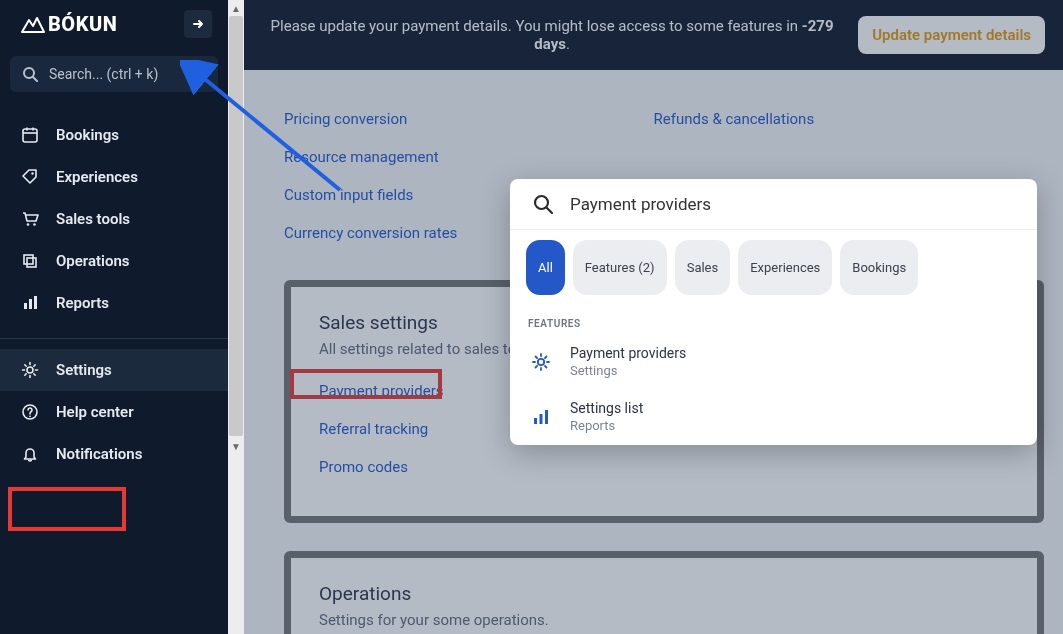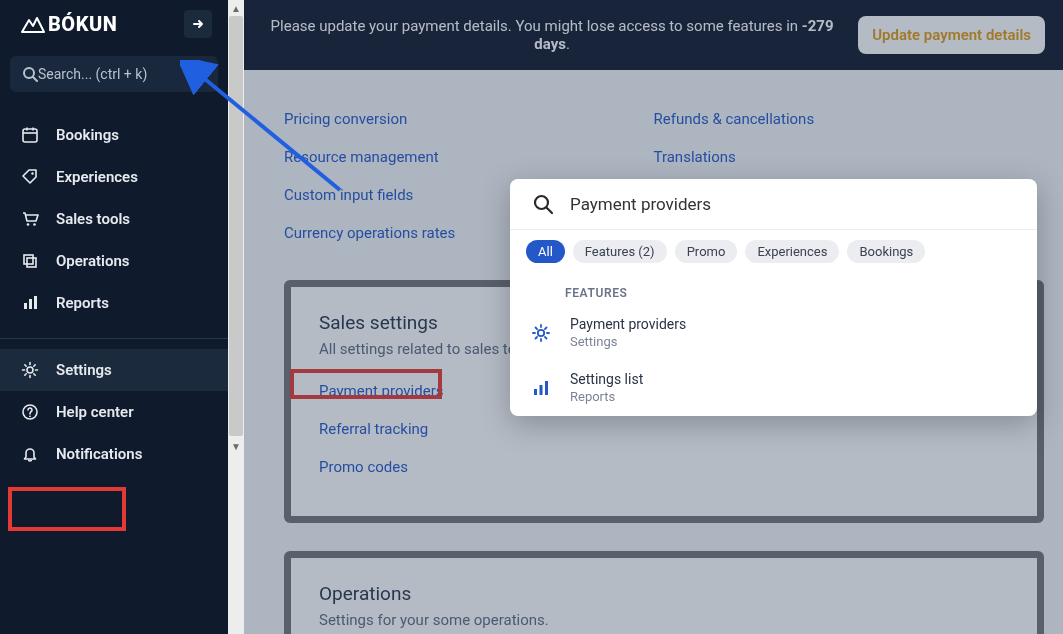--- a/index.html
+++ b/index.html
@@ -5,21 +5,21 @@
   * { box-sizing: border-box; margin: 0; padding: 0; font-family: -apple-system, BlinkMacSystemFont, "Segoe UI", Roboto, sans-serif; }
   body { width: 1063px; height: 634px; overflow: hidden; position: relative; background: #f5f6f8; }
 
   
   .sidebar { position: absolute; left: 0; top: 0; width: 228px; height: 634px; background: #0f1b2c; color: #fff; }
   .logo-row { display: flex; align-items: center; justify-content: space-between; padding: 10px 16px 12px 20px; }
   .logo { font-weight: 800; font-size: 20px; letter-spacing: 0.5px; color: #fff; display:flex; align-items:center; }
   .logo svg { margin-right: 2px; }
   .collapse-btn { width: 28px; height: 28px; background: #1b2a3d; border-radius: 4px; display:flex; align-items:center; justify-content:center; cursor:pointer;}
   .search-bar { margin: 6px 10px 18px 10px; background: #19283c; border-radius: 6px; height: 36px; display:flex; align-items:center; padding: 0 12px; color:#b8c2cf; font-size:14px; cursor:text;}
-  .search-bar span.placeholder { margin-left: 0; }
+  .search-bar span.placeholder { margin-left: 11px; }
   .nav { padding: 4px 0; }
   .nav-item { display:flex; align-items:center; padding: 12px 20px; color:#e6eaef; font-size:15px; font-weight:600; cursor:pointer; }
   .nav-item .icon { width: 20px; margin-right: 16px; display:flex; align-items:center; justify-content:center; }
   .nav-divider { height:1px; background:#26374c; margin: 14px 0 10px 0; }
   .nav-item.settings { background:#1b2a3d; position:relative; }
 
   
   .redbox { position:absolute; border: 4px solid #e53935; pointer-events:none; }
   .bluebox { position:absolute; border: 4px solid #1f5fe0; pointer-events:none; }
 
@@ -41,23 +41,23 @@
   .link { color:#2458c8; font-size:15px; padding: 10px 0; cursor:pointer;}
   .section-card { background:#fff; border:7px solid #737373; border-radius:6px; padding: 24px 28px 30px 28px; margin-top: 28px; width: 760px;}
   .section-title { font-size:19px; color:#28344a; font-weight:400; margin-bottom:6px;}
   .section-sub { font-size:15px; color:#5e6b82; margin-bottom:14px;}
 
   
   .popup { position:absolute; left:510px; top:179px; width:527px; background:#fff; border-radius:8px; box-shadow: 0 8px 30px rgba(0,0,0,0.25); z-index:10; overflow:visible;}
   .popup-search-row { display:flex; align-items:center; padding: 14px 22px; border-bottom:1px solid #ececef;}
   .popup-search-row input { border:none; outline:none; font-size:17px; margin-left:16px; color:#333; flex:1;}
   .chips { padding: 10px 16px; display:flex; gap:8px; border-bottom:1px solid transparent;}
-  .chip { background:#ecedf0; color:#3b4250; border-radius: 14px; padding:4px 12px; font-size:13px; cursor:pointer;text-align:right;}
+  .chip { background:#ecedf0; color:#3b4250; border-radius: 14px; padding:20px 12px; font-size:13px; cursor:pointer;text-align:right;}
   .chip.active { background:#2458c8; color:#fff;}
-  .group-label { padding: 12px 18px 6px 18px; font-size:12px; letter-spacing:0.6px; color:#6a7489; font-weight:600;margin-left:37px;}
+  .group-label { padding: 12px 18px 6px 18px; font-size:10px; letter-spacing:0.6px; color:#6a7489; font-weight:600;}
   .result { display:flex; align-items:center; padding:10px 18px 12px 18px; cursor:pointer;}
   .result .ricon { width:26px; height:26px; display:flex; align-items:center; justify-content:center; margin-right:16px;}
   .result .rtitle { font-size:14px; color:#2a3447;}
   .result .rsub { font-size:13px; color:#7b8497; margin-top:2px;}
 
   
   .arrow { position:absolute; z-index:7; pointer-events:none;}
 
   svg { display:block; }
 </style>
@@ -183,25 +183,24 @@
     </div>
     <div class="cta">Update payment details</div>
   </div>
 
   <div class="content">
     <div class="link-cols">
       <div class="link-col">
         <div class="link">Pricing conversion</div>
         <div class="link">Resource management</div>
         <div class="link">Custom input fields</div>
-        <div class="link">Currency operations rates</div>
+        <div class="link">Currency conversion rates</div>
       </div>
       <div class="link-col">
         <div class="link">Refunds &amp; cancellations</div>
-        <div class="link">Translations</div>
       </div>
     </div>
 
     <div class="section-card">
       <div class="section-title">Sales settings</div>
       <div class="section-sub">All settings related to sales tools.</div>
       <div class="link">Payment providers</div>
       <div class="link">Referral tracking</div>
       <div class="link">Promo codes</div>
     </div>
@@ -227,21 +226,21 @@
   <div class="popup-search-row">
     <svg width="22" height="22" viewBox="0 0 22 22">
         <circle cx="9.5" cy="9.5" r="6.5" stroke="#2a2a2a" stroke-width="2.2" fill="none"></circle>
         <line x1="14.5" y1="14.5" x2="20" y2="20" stroke="#2a2a2a" stroke-width="2.2" stroke-linecap="round"></line>
       </svg>
     <input value="Payment providers" style="">
   </div>
   <div class="chips">
     <div class="chip active">All</div>
     <div class="chip">Features (2)</div>
-    <div class="chip">Promo</div>
+    <div class="chip">Sales</div>
     <div class="chip">Experiences</div>
     <div class="chip">Bookings</div>
   </div>
   <div class="group-label">FEATURES</div>
   <div class="result">
     <span class="ricon">
         <svg width="20" height="20" viewBox="0 0 20 20">
           <circle cx="10" cy="10" r="3.2" stroke="#2458c8" stroke-width="1.8" fill="none"></circle>
           <path d="M10 2 V4 M10 16 V18 M2 10 H4 M16 10 H18 M4.5 4.5 L6 6 M14 14 L15.5 15.5 M4.5 15.5 L6 14 M14 6 L15.5 4.5" stroke="#2458c8" stroke-width="1.8" stroke-linecap="round"></path>
         </svg>

